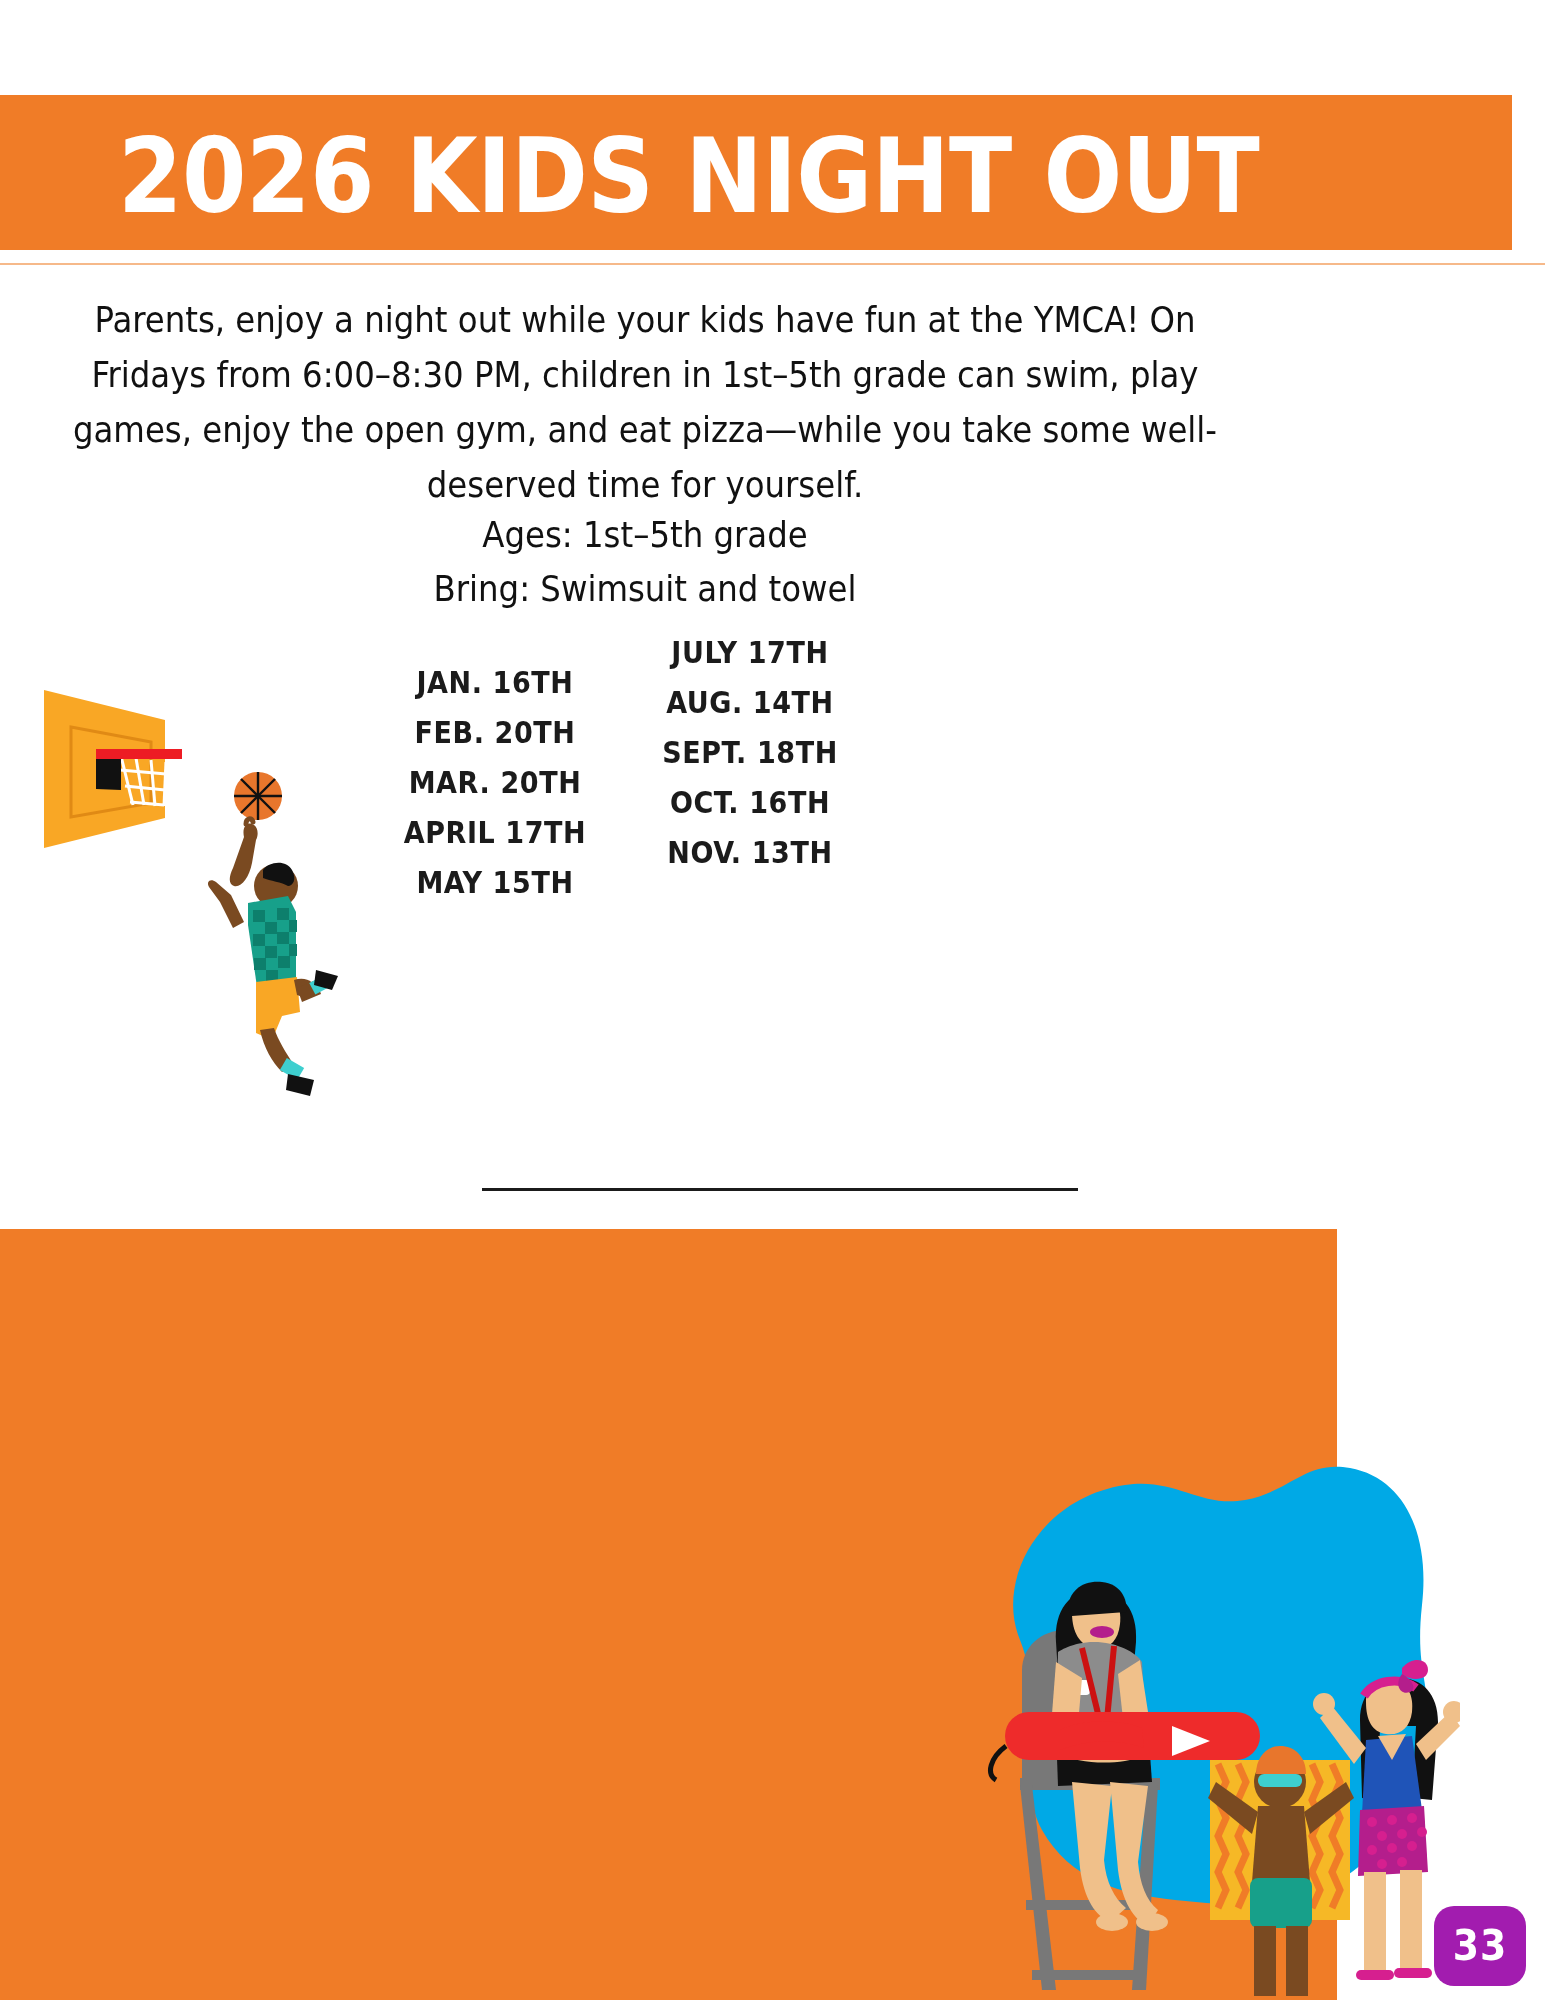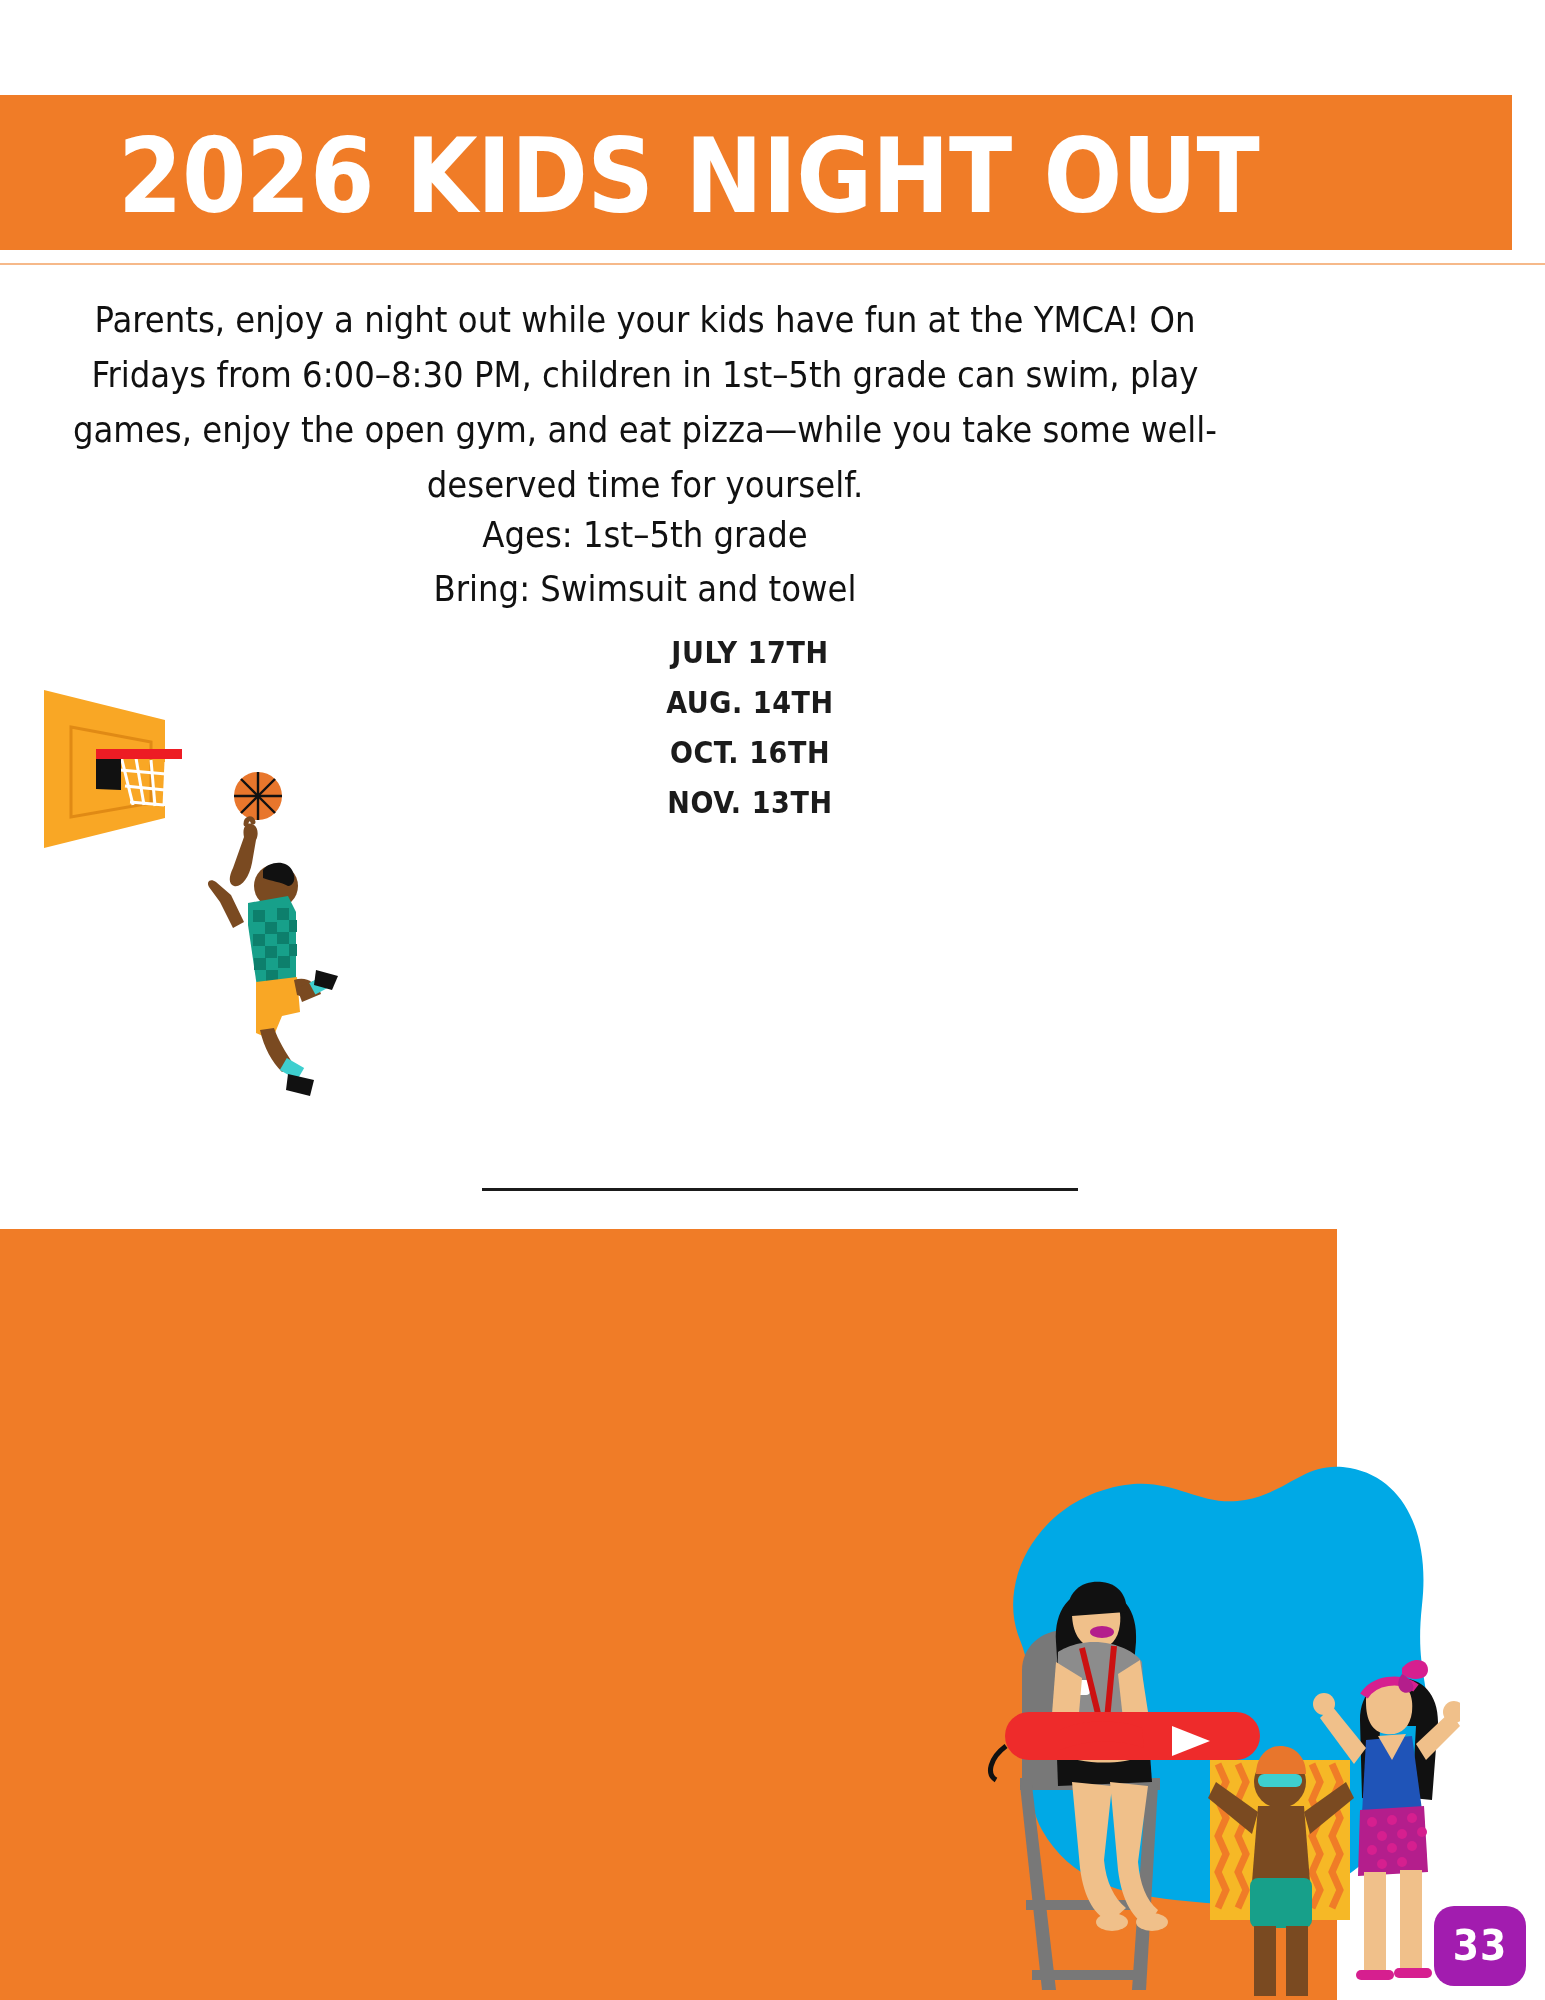--- a/index.html
+++ b/index.html
@@ -218,23 +218,31 @@
         <polygon points="296,320 318,326 312,340 294,335" fill="#111111"></polygon>
 
         <path d="M240,380 C244,398 252,412 262,422 L274,415 C266,403 258,390 254,378 Z" fill="#7a4a21"></path>
         <rect x="262" y="412" width="20" height="14" transform="rotate(30 272 419)" fill="#3ecfcf"></rect>
         <polygon points="268,424 294,430 290,446 266,440" fill="#111111"></polygon>
       </g>
     </svg>
   </div>
 
   <div class="dates-wrap">
+    <div class="date-col date-col-left">
+        <div class="date-item">JAN. 16TH</div>
+        <div class="date-item">FEB. 20TH</div>
+        <div class="date-item">MAR. 20TH</div>
+        <div class="date-item">APRIL 17TH</div>
+        <div class="date-item">MAY 15TH</div>
+      </div>
     <div class="date-col date-col-right">
         <div class="date-item">JULY 17TH</div>
         <div class="date-item">AUG. 14TH</div>
+        <div class="date-item">SEPT. 18TH</div>
         <div class="date-item">OCT. 16TH</div>
         <div class="date-item">NOV. 13TH</div>
       </div>
   </div>
   <div class="dates-rule"></div>
 
   <div class="lower-panel"></div>
 
   <div class="pool-illo">
     <svg viewBox="0 0 500 570" width="500" height="570" xmlns="http://www.w3.org/2000/svg">

